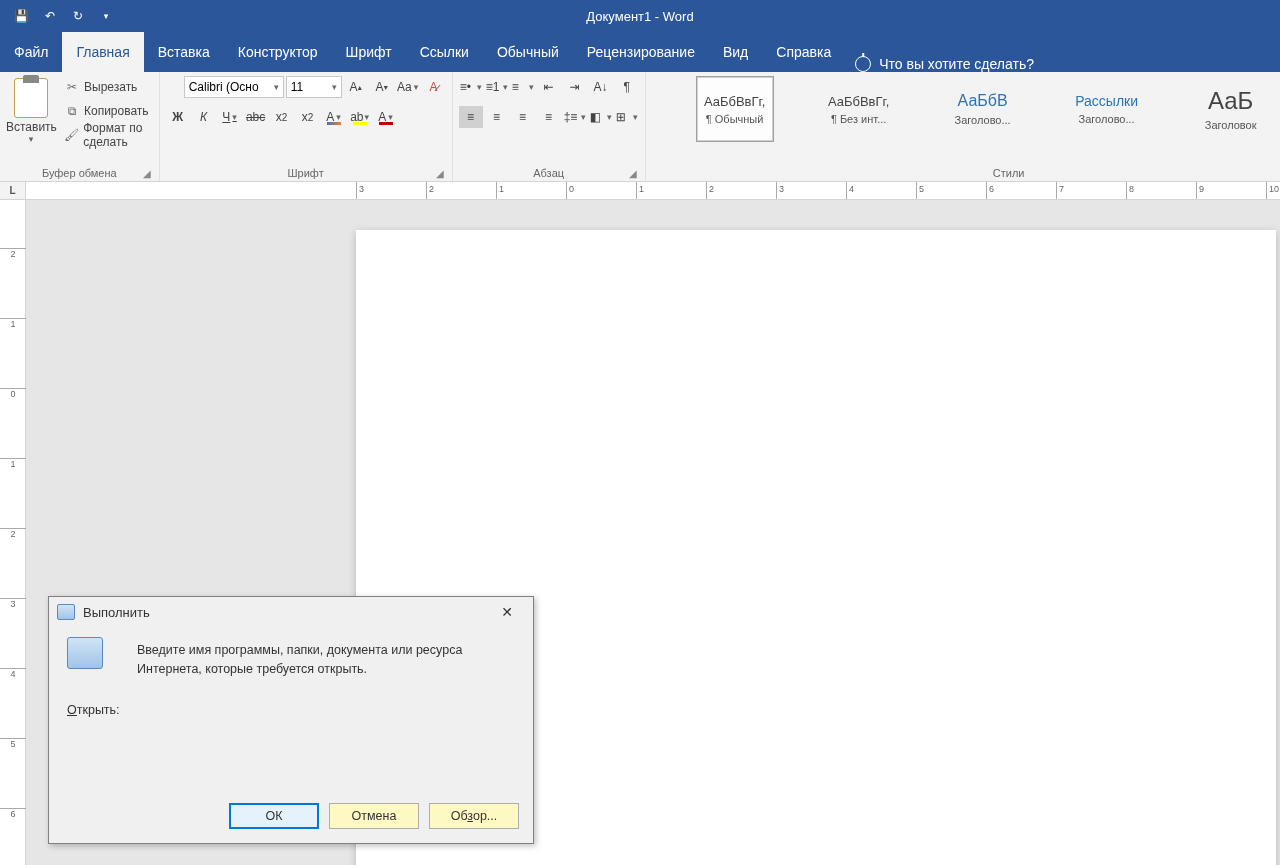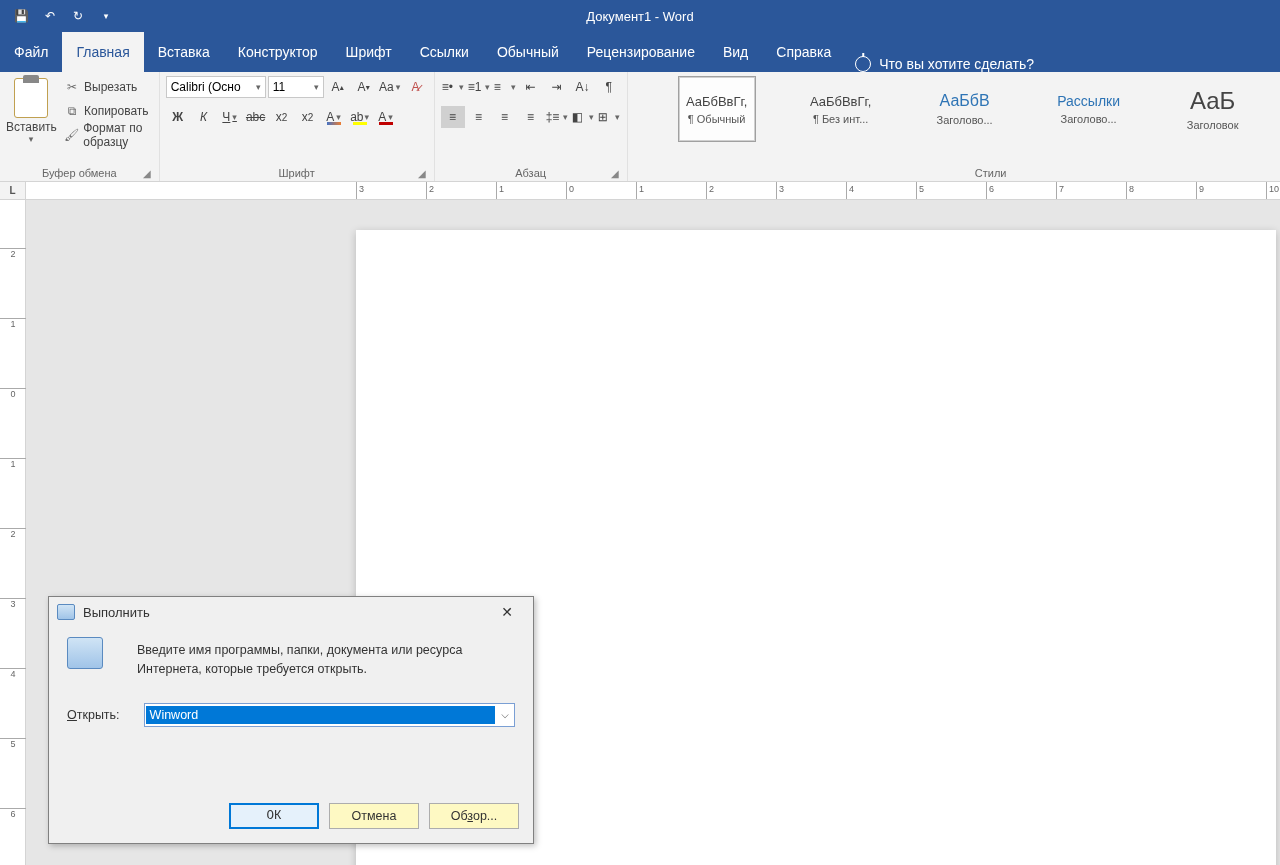--- a/index.html
+++ b/index.html
@@ -29,21 +29,21 @@
 
 
 .paste-btn { width:50px; text-align:center; font-size:12px; color:#444; }
 .paste-icon { width:34px; height:40px; margin:2px auto; background:linear-gradient(#fff,#fff); border:1px solid #c0a050; border-radius:3px; position:relative; }
 .paste-icon::before { content:""; position:absolute; top:-4px; left:8px; width:16px; height:8px; background:#888; border-radius:2px 2px 0 0; }
 .clip-list { display:flex; flex-direction:column; gap:2px; font-size:12px; color:#444; }
 .clip-item { display:flex; align-items:center; gap:4px; height:22px; padding:0 4px; }
 .mini-icon { width:16px; height:16px; display:inline-flex; align-items:center; justify-content:center; color:#666; }
 
 
-.font-row { display:flex; gap:2px; }
+.font-row { display:flex; gap:2px;margin-left:18px; }
 .combo { height:22px; border:1px solid #c8c8c8; background:#fff; font-size:12px; display:flex; align-items:center; padding:0 4px; }
 .combo.font { width:100px; }
 .combo.size { width:56px; }
 .caret { font-size:9px; color:#666; margin-left:auto; }
 .ribbtn { width:24px; height:22px; display:flex; align-items:center; justify-content:center; font-size:12px; color:#444; border:1px solid transparent; }
 .font-row2 { display:flex; align-items:center; gap:2px; margin-top:8px; }
 .bold { font-weight:bold; } .ital { font-style:italic; } .uline { text-decoration:underline; } .strike { text-decoration:line-through; }
 .color-btn { position:relative; }
 .color-btn .bar { position:absolute; bottom:2px; left:4px; right:4px; height:3px; }
 
@@ -79,21 +79,21 @@
 .dlg-row .run-icon-lg { width:36px; height:32px; border:1px solid #5a8ac0; border-radius:3px; background:linear-gradient(#d0e4f5,#a0c4e8); flex-shrink:0; }
 .dlg-instr { line-height:1.5; padding-top:4px; }
 .dlg-open-row { display:flex; align-items:center; gap:24px; margin-top:24px; }
 .dlg-open-row label { font-size:12.5px; text-decoration:underline; text-decoration-color:transparent; }
 .dlg-open-row label::first-letter { text-decoration:underline; }
 .open-combo { flex:1; height:24px; border:1px solid #7a9fd4; background:#fff; display:flex; align-items:center; }
 .open-combo .val { flex:1; background:#0078d7; color:#fff; padding:2px 4px; margin:1px; font-size:12.5px; }
 .open-combo .dd { width:18px; text-align:center; color:#666; font-size:10px; }
 .dlg-buttons { position:absolute; bottom:14px; right:14px; display:flex; gap:10px; }
 .dlg-btn { width:90px; height:26px; border:1px solid #adadad; background:#fef9c3; font-size:12.5px; display:flex; align-items:center; justify-content:center; color:#333; }
-.dlg-btn.primary { border:2px solid #0078d7; background:#e5f1fb;font-family:Liberation Mono, monospace; }
+.dlg-btn.primary { border:2px solid #0078d7; background:#e5f1fb; }
 </style>
 </head>
 <body>
 
 <div class="titlebar">
   <div class="qat">
     <div class="qbtn">💾</div>
     <div class="qbtn">↶</div>
     <div class="qbtn">↻</div>
     <div class="qbtn" style="font-size:9px;">▾</div>
@@ -131,21 +131,21 @@
         <div class="clip-item">
           <span class="mini-icon">✂</span>
           <span>Вырезать</span>
         </div>
         <div class="clip-item">
           <span class="mini-icon">⧉</span>
           <span>Копировать</span>
         </div>
         <div class="clip-item">
           <span class="mini-icon">🖌</span>
-          <span>Формат по образцу</span>
+          <span>Формат по сделать</span>
         </div>
       </div>
     </div>
     <div class="group-label">
       <span>Буфер обмена</span><span class="dlg">◢</span>
     </div>
   </div>
 
   <div class="group" style="width:320px">
     <div class="gmain" style="flex-direction:column;gap:0;">
@@ -317,24 +317,20 @@
     <span>Выполнить</span>
     <div class="dlg-close">✕</div>
   </div>
   <div class="dlg-body">
     <div class="dlg-row">
       <div class="run-icon-lg"></div>
       <div class="dlg-instr">Введите имя программы, папки, документа или ресурса Интернета, которые требуется открыть.</div>
     </div>
     <div class="dlg-open-row">
       <label><u>О</u>ткрыть:</label>
-      <div class="open-combo">
-        <span class="val">Winword</span>
-        <span class="dd">⌵</span>
-      </div>
     </div>
   </div>
   <div class="dlg-buttons">
     <div class="dlg-btn primary">ОК</div>
     <div class="dlg-btn">Отмена</div>
     <div class="dlg-btn">
         <span>Об<u>з</u>ор...</span>
       </div>
   </div>
 </div>

